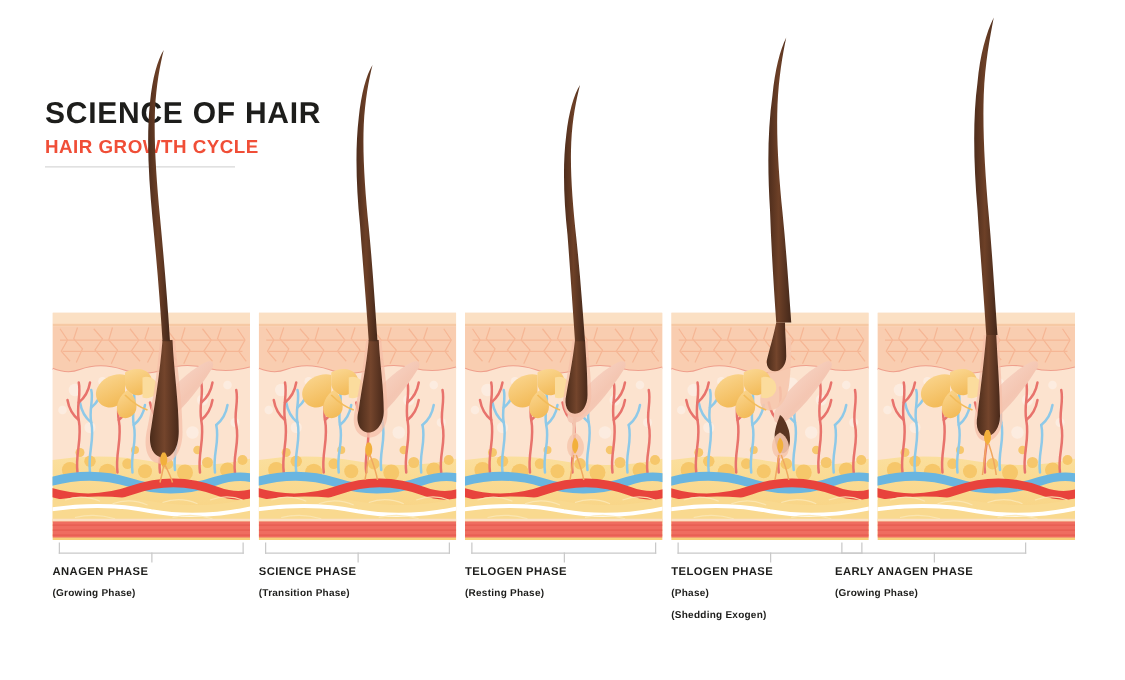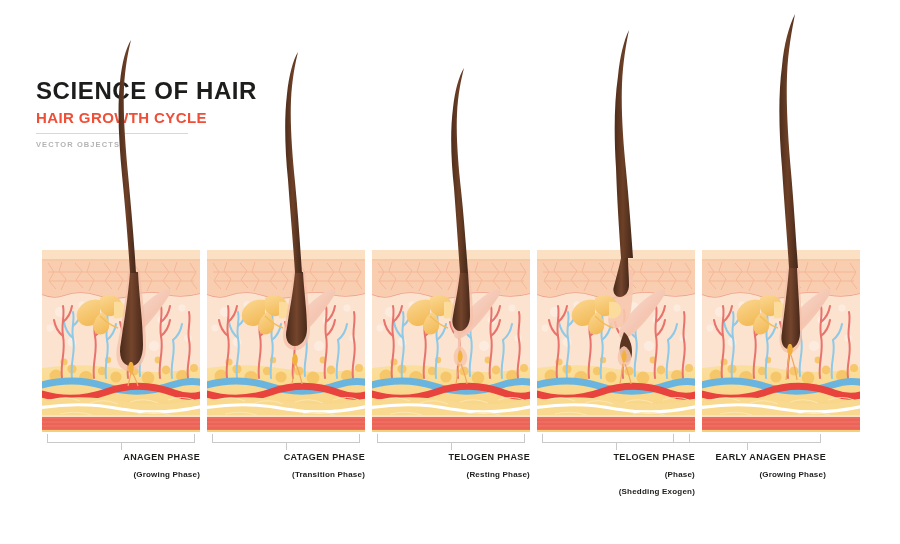--- a/index.html
+++ b/index.html
@@ -30,39 +30,38 @@
   
   .panel{position:absolute;top:250px;width:158px;height:182px;}
   .panel .svgwrap{position:absolute;left:0;top:0;width:158px;height:182px;}
   .panel svg{display:block;width:158px;height:182px;}
 
   
   .hairwrap{position:absolute;left:-70px;top:-250px;width:300px;height:440px;pointer-events:none;}
   .hairwrap svg{display:block;width:300px;height:440px;}
 
   
-  .capwrap{position:absolute;width:158px;text-align:right;}
+  .capwrap{position:absolute;width:158px;text-align:left;}
   .bracket{position:relative;width:148px;height:9px;margin:0 auto;}
   .bracket .hbar{position:absolute;left:0;top:8px;width:148px;height:1px;background:#c9c9c9;}
   .bracket .lt{position:absolute;left:0;top:0;width:1px;height:9px;background:#c9c9c9;}
   .bracket .rt{position:absolute;right:0;top:0;width:1px;height:9px;background:#c9c9c9;}
   .bracket .ct{position:absolute;left:50%;top:8px;width:1px;height:8px;background:#c9c9c9;}
   .cap-main{font-size:9px;font-weight:bold;color:#1d1d1b;letter-spacing:.35px;margin-top:9px;}
   .cap-sub{font-size:8px;font-weight:bold;color:#1d1d1b;letter-spacing:.2px;margin-top:8px;}
 </style>
 </head>
 <body>
 
 <div id="stage">
 
   <div id="header">
     <div class="t-main">SCIENCE OF HAIR</div>
     <div class="t-sub">HAIR GROWTH CYCLE</div>
     <div class="t-rule"></div>
-    <div class="t-vec">VECTOR OBJECTS</div>
   </div>
 
   <svg width="0" height="0" style="position:absolute" aria-hidden="true">
     <defs>
 
       <clipPath id="panelClip">
           <rect x="0" y="0" width="158" height="182"></rect>
         </clipPath>
 
       <linearGradient id="hairGrad" x1="0" y1="0" x2="1" y2="0">
@@ -750,21 +749,21 @@
     <div class="cap-sub">(Growing Phase)</div>
   </div>
 
   <div class="capwrap" style="left:207px;top:434px">
     <div class="bracket">
       <div class="hbar"></div>
         <div class="lt"></div>
         <div class="rt"></div>
         <div class="ct"></div>
     </div>
-    <div class="cap-main">CATAGEN PHASE</div>
+    <div class="cap-main">SCIENCE PHASE</div>
     <div class="cap-sub">(Transition Phase)</div>
   </div>
 
   <div class="capwrap" style="left:372px;top:434px">
     <div class="bracket">
       <div class="hbar"></div>
         <div class="lt"></div>
         <div class="rt"></div>
         <div class="ct"></div>
     </div>

